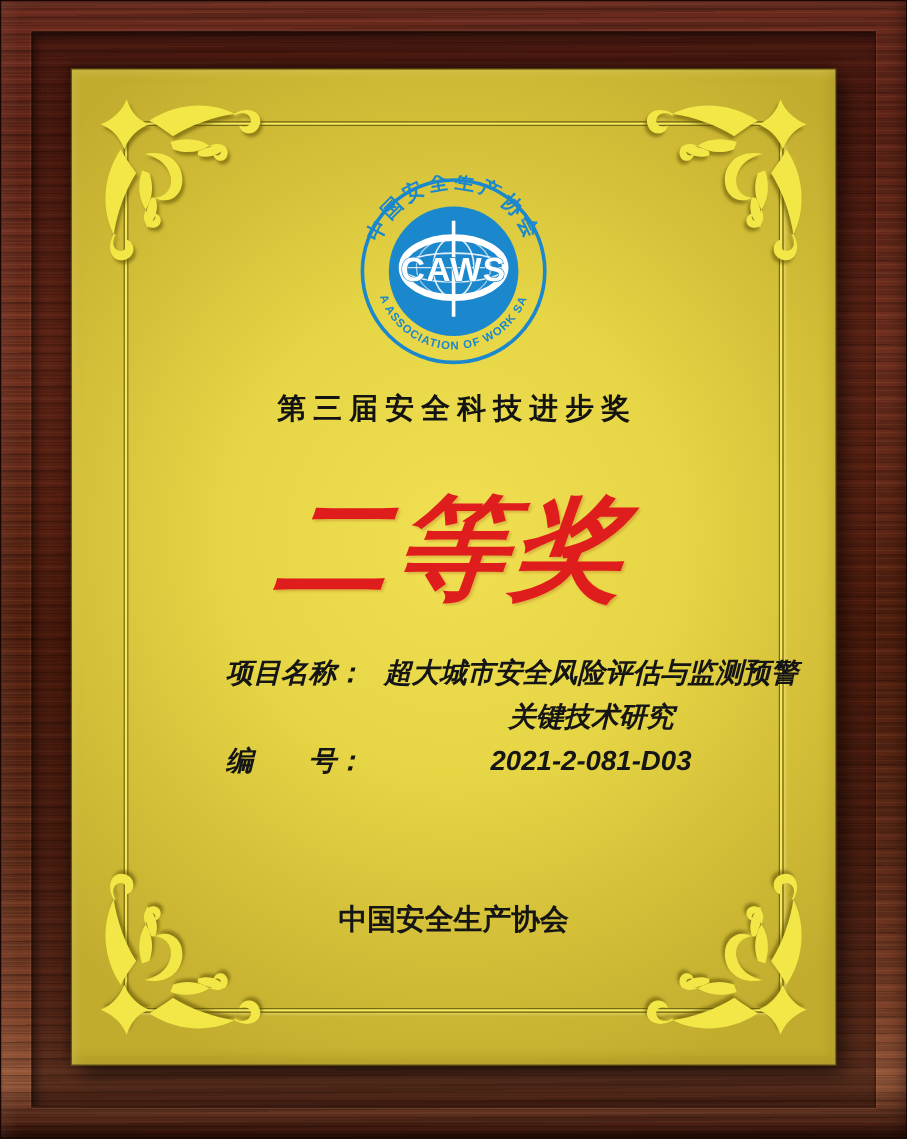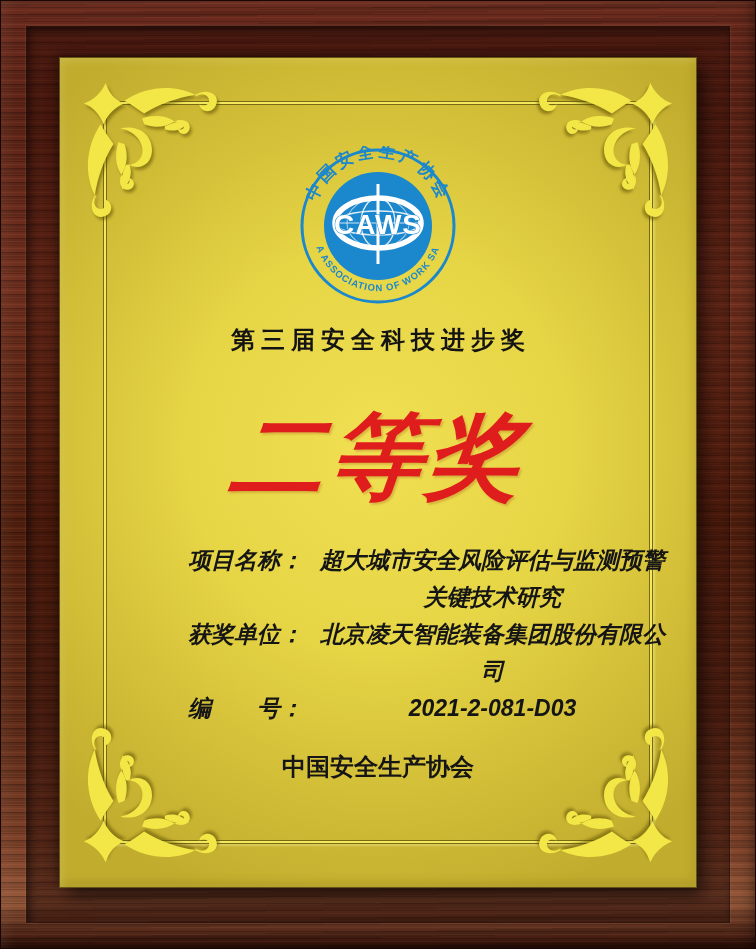--- a/index.html
+++ b/index.html
@@ -137,24 +137,20 @@
     <div class="title">第三届安全科技进步奖</div>
 
     <div class="award">二等奖</div>
 
     <div class="fields">
       <div class="field-row">
         <span class="field-label">项目名称：</span>
         <span class="field-value">超大城市安全风险评估与监测预警关键技术研究</span>
       </div>
       <div class="field-row">
-        <span class="field-label">获奖单位：</span>
-        <span class="field-value">北京凌天智能装备集团股份有限公司</span>
-      </div>
-      <div class="field-row">
         <span class="field-label">编　　号：</span>
         <span class="field-value">2021-2-081-D03</span>
       </div>
     </div>
 
     <div class="footer">
       <div class="issuer-line">中国安全生产协会</div>
     </div>
 
   </div>

